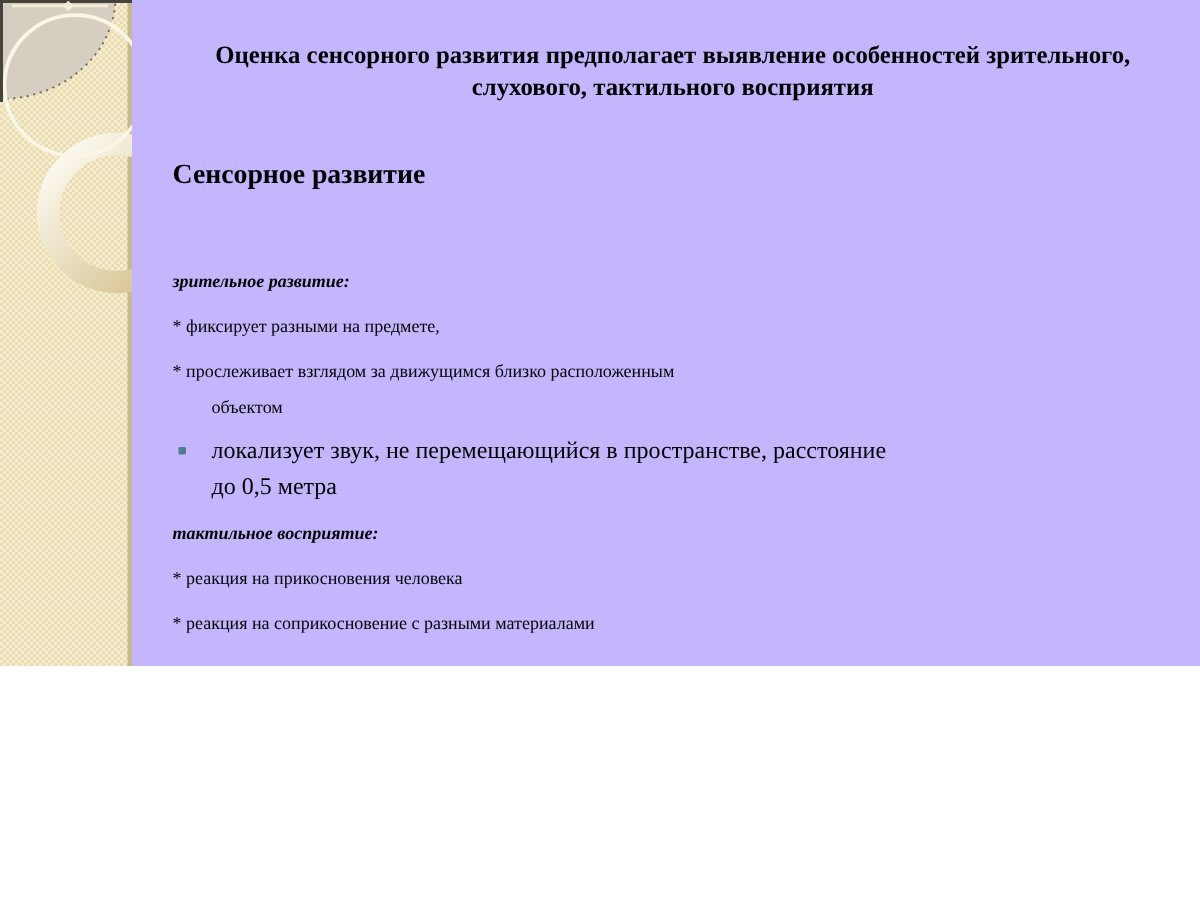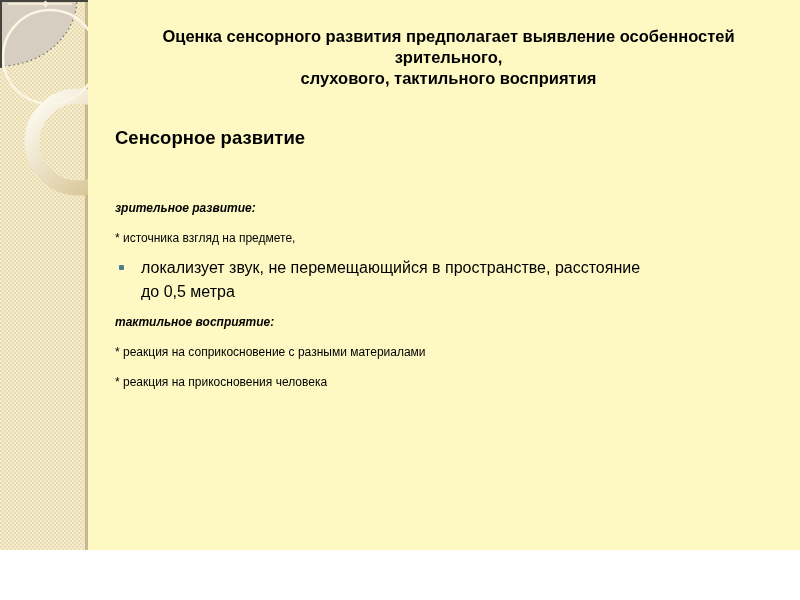--- a/index.html
+++ b/index.html
@@ -1,22 +1,22 @@
 <!DOCTYPE html>
 <html><head>
 <meta charset="utf-8">
 <style>
   html, body { margin: 0; padding: 0; background: #ffffff; }
   .slide {
     position: relative;
     width: 800px;
-    height: 550px;
-    background: #fef9c3;
+    height: 444px;
+    background: #c4b5fd;
     overflow: hidden;
-    font-family: Liberation Sans, sans-serif;
+    font-family: Liberation Serif, serif;
     color: #000000;
   }
   .sidebar {
     position: absolute;
     left: 0; top: 0;
     width: 88px; height: 600px;
   }
   .content {
     position: absolute;
     left: 88px; top: 0;
@@ -107,36 +107,38 @@
 
     <h1 class="title">Оценка сенсорного развития предполагает выявление особенностей зрительного,
 слухового, тактильного восприятия</h1>
 
     <h2 class="subtitle">Сенсорное развитие</h2>
 
     <div class="bodytext">
 
       <section>
         <p class="heading">зрительное развитие:</p>
-        <p>* источника взгляд на предмете,</p>
+        <p>* фиксирует разными на предмете,</p>
+        <p class="hang">* прослеживает взглядом за движущимся близко расположенным
+объектом</p>
       </section>
 
       <section>
         <ul class="bullets">
           <li>
             <span class="bullet"></span>
             <span class="li-text">локализует звук, не перемещающийся в пространстве, расстояние
 до 0,5 метра</span>
           </li>
         </ul>
       </section>
 
       <section>
         <p class="heading">тактильное восприятие:</p>
+        <p>* реакция на прикосновения человека</p>
         <p>* реакция на соприкосновение с разными материалами</p>
-        <p>* реакция на прикосновения человека</p>
       </section>
 
     </div>
 
   </main>
 
 </div>
 
 </body></html>

